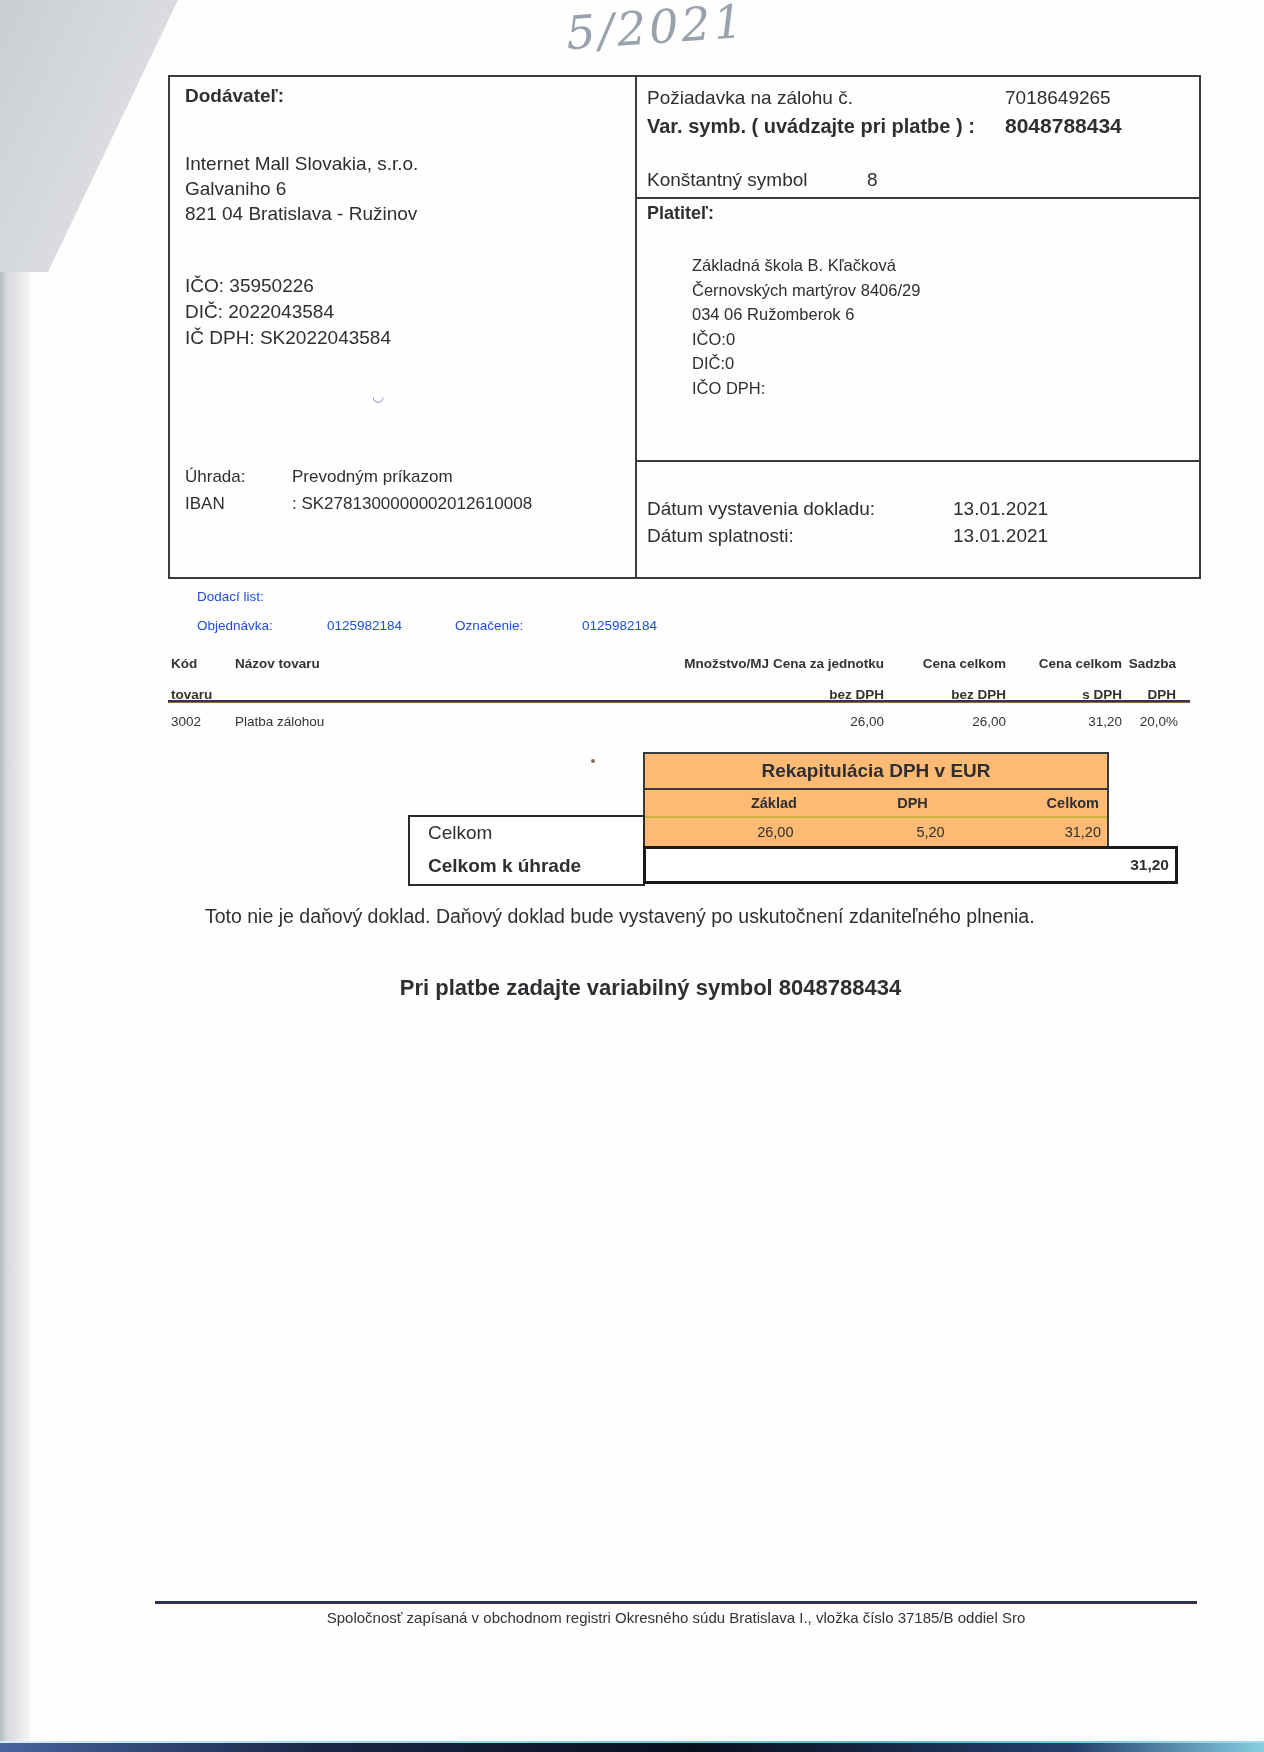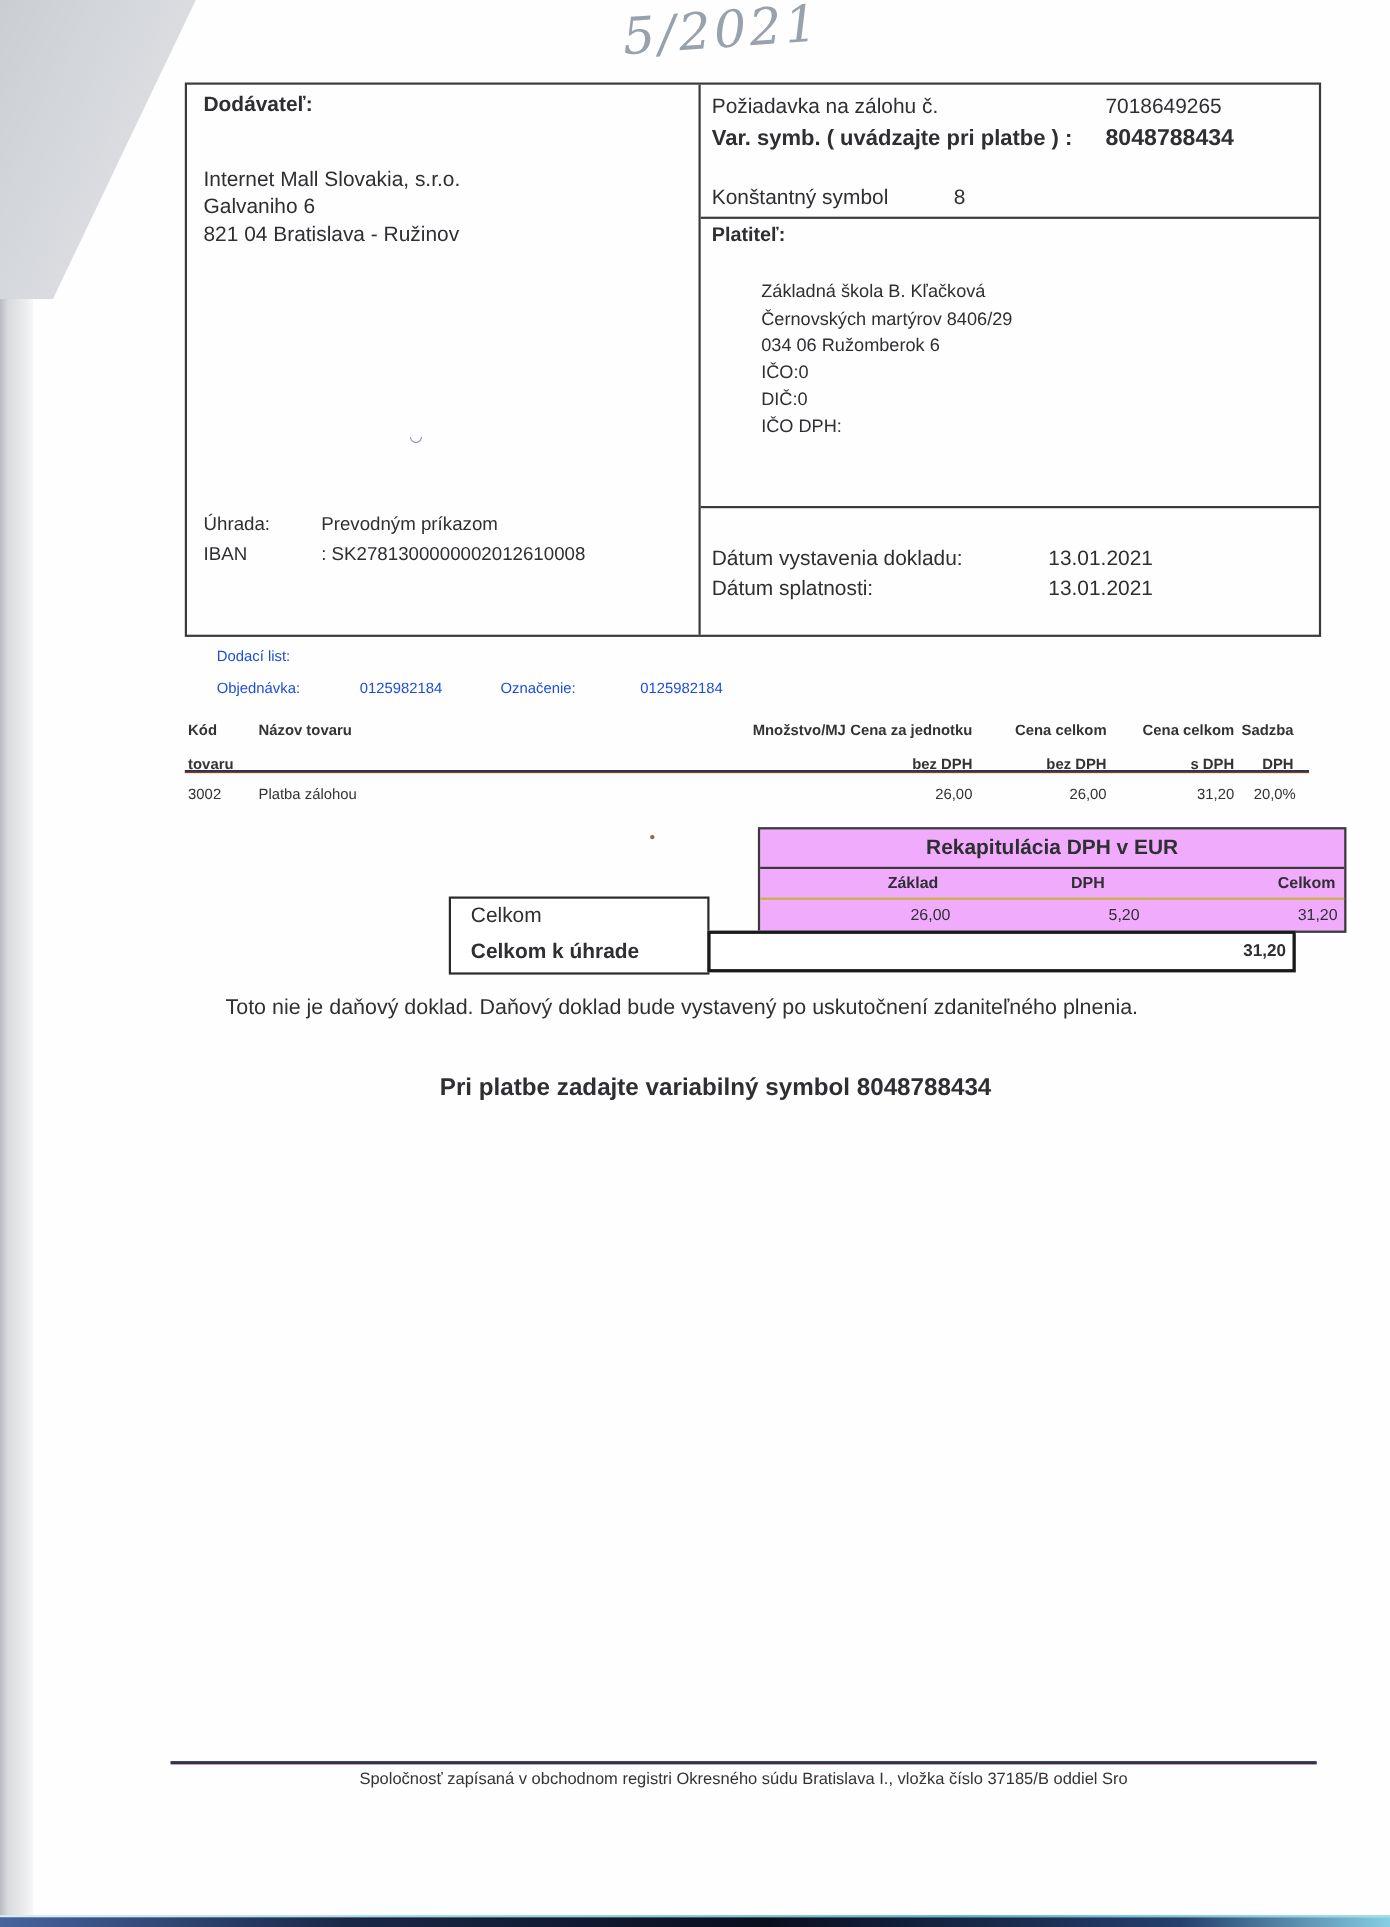--- a/index.html
+++ b/index.html
@@ -54,21 +54,21 @@
   .small{font-size:13.5px;color:#1d4ed8;}
   
   .th{font-size:13.5px;font-weight:bold;color:#333;}
   .td{font-size:13.5px;color:#333;}
   .ra{text-align:right;}
   .items-rule{
     left:168px;top:700px;width:1022px;height:3px;
     background:linear-gradient(180deg,#2a3456 0%,#2a3456 40%,#7c2b2b 72%,#caa83d 100%);
   }
   
-  .recap-box{left:643px;top:752px;width:535px;border:2px solid #3a3a3a;background:#f0abfc;box-sizing:border-box;margin-left:46px;}
+  .recap-box{left:643px;top:752px;width:466px;border:2px solid #3a3a3a;background:#fdba74;box-sizing:border-box;}
   .recap-title{height:34px;display:flex;align-items:center;justify-content:center;
     font-size:19px;font-weight:bold;border-bottom:2px solid #3a3a3a;}
   .recap-head{display:flex;height:26px;align-items:center;border-bottom:2px solid #c9b23d;
     font-size:14.5px;font-weight:bold;}
   .recap-row{display:flex;height:28px;align-items:center;font-size:14.5px;}
   .rc1{width:198px;box-sizing:border-box;}
   .rc2{width:160px;box-sizing:border-box;}
   .rc3{width:173px;box-sizing:border-box;}
   .recap-total-box{left:643px;top:846px;width:535px;height:38px;border:3px solid #1a1a1a;
     box-sizing:border-box;display:flex;align-items:center;justify-content:flex-end;
@@ -103,20 +103,25 @@
     <div class="vdiv"></div>
     <div class="hdiv" style="top:120px;"></div>
     <div class="hdiv" style="top:383px;"></div>
 
     <div class="abs b19" style="left:15px;top:8px;">Dodávateľ:</div>
     <div class="abs t19 supplier-address" style="left:15px;top:74px;">
       <div>Internet Mall Slovakia, s.r.o.</div>
       <div>Galvaniho 6</div>
       <div>821 04 Bratislava - Ružinov</div>
     </div>
+    <div class="abs t19 supplier-ids" style="left:15px;top:196px;">
+      <div>IČO: 35950226</div>
+      <div>DIČ: 2022043584</div>
+      <div>IČ DPH: SK2022043584</div>
+    </div>
     <div class="abs t17" style="left:15px;top:390px;">Úhrada:</div>
     <div class="abs t17" style="left:122px;top:390px;">Prevodným príkazom</div>
     <div class="abs t17" style="left:15px;top:417px;">IBAN</div>
     <div class="abs t17" style="left:122px;top:417px;">: SK2781300000002012610008</div>
 
     <div class="abs t19" style="left:477px;top:10px;">Požiadavka na zálohu č.</div>
     <div class="abs t19" style="left:835px;top:10px;">7018649265</div>
     <div class="abs" style="left:477px;top:36px;width:332px;font-size:20px;font-weight:bold;line-height:27px;">Var. symb. ( uvádzajte pri platbe ) :</div>
     <div class="abs" style="left:835px;top:37px;font-size:21px;font-weight:bold;">8048788434</div>
     <div class="abs t19" style="left:477px;top:92px;">Konštantný symbol</div>

